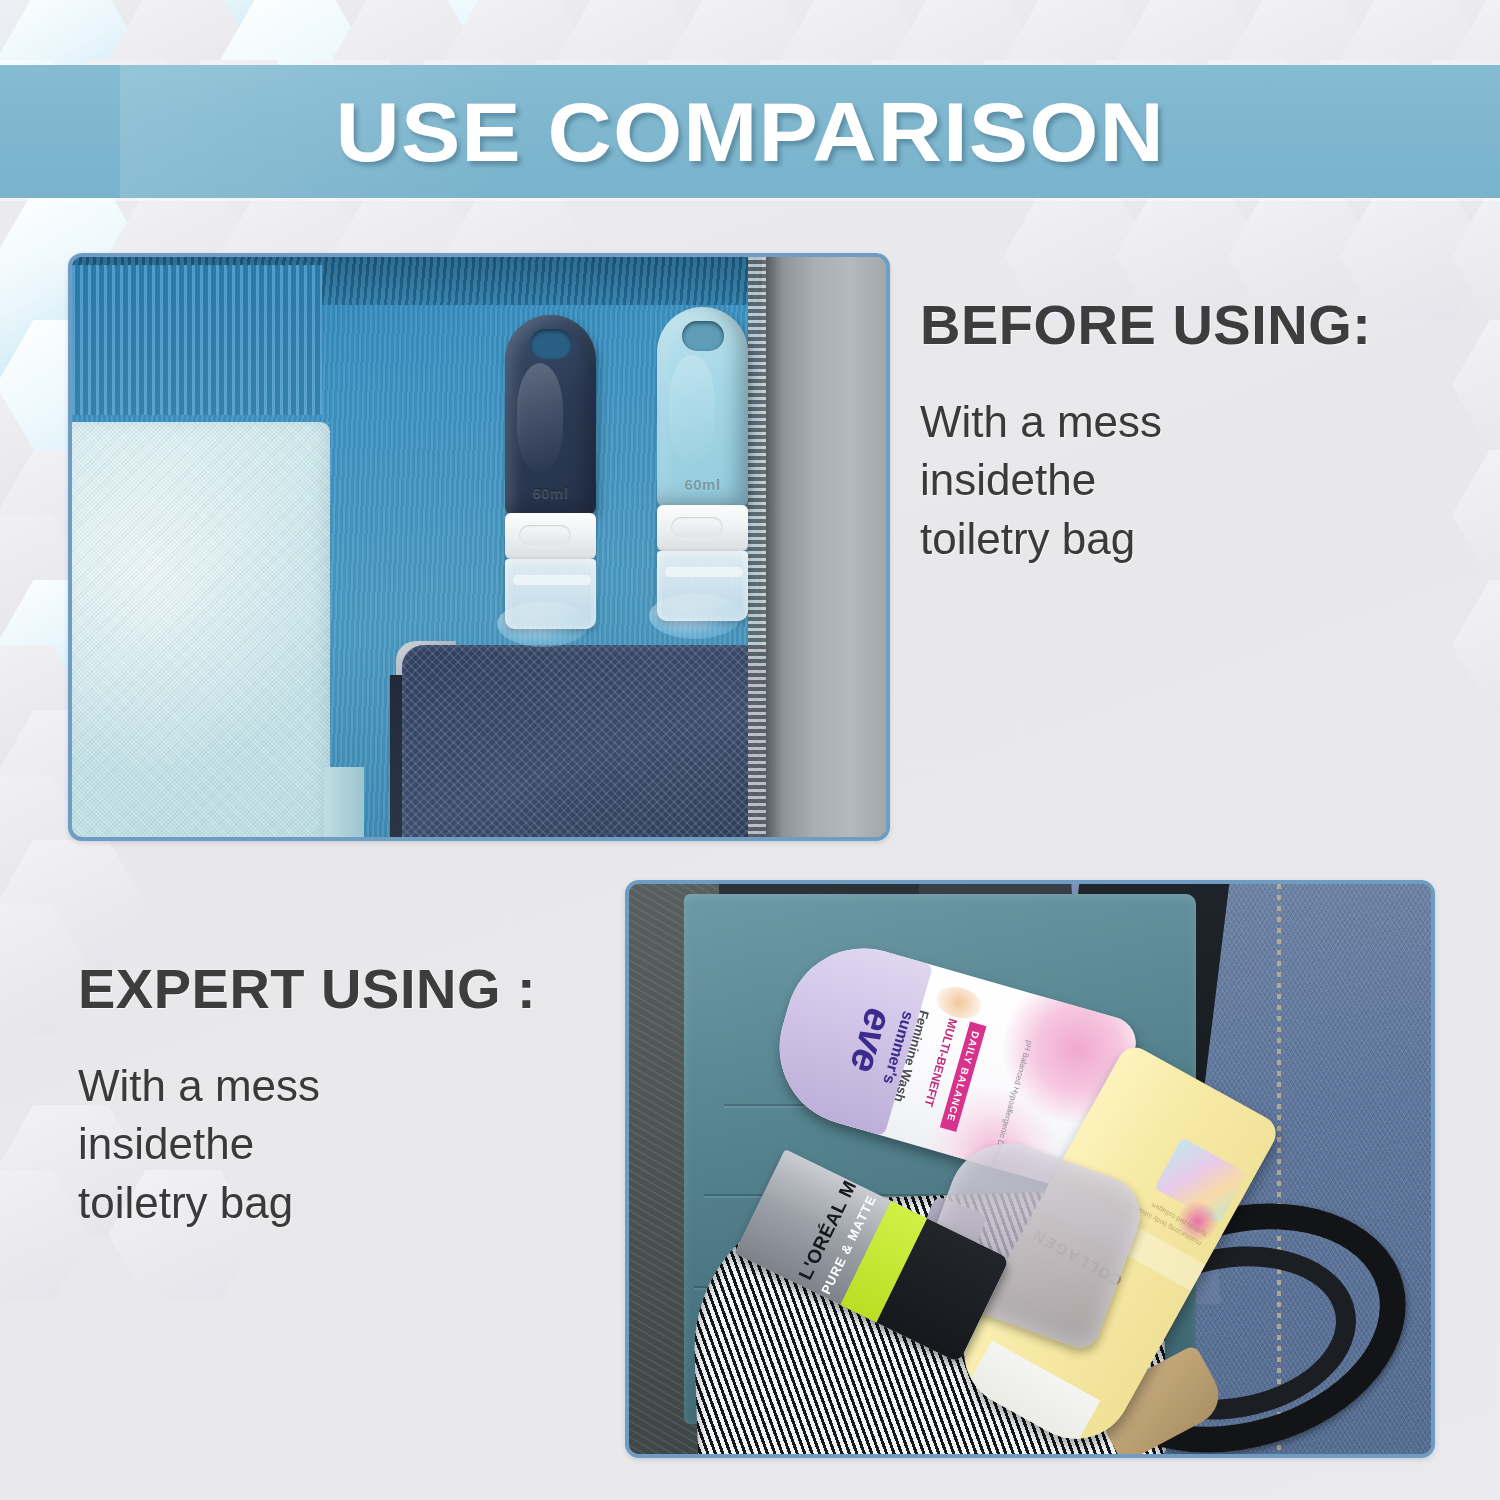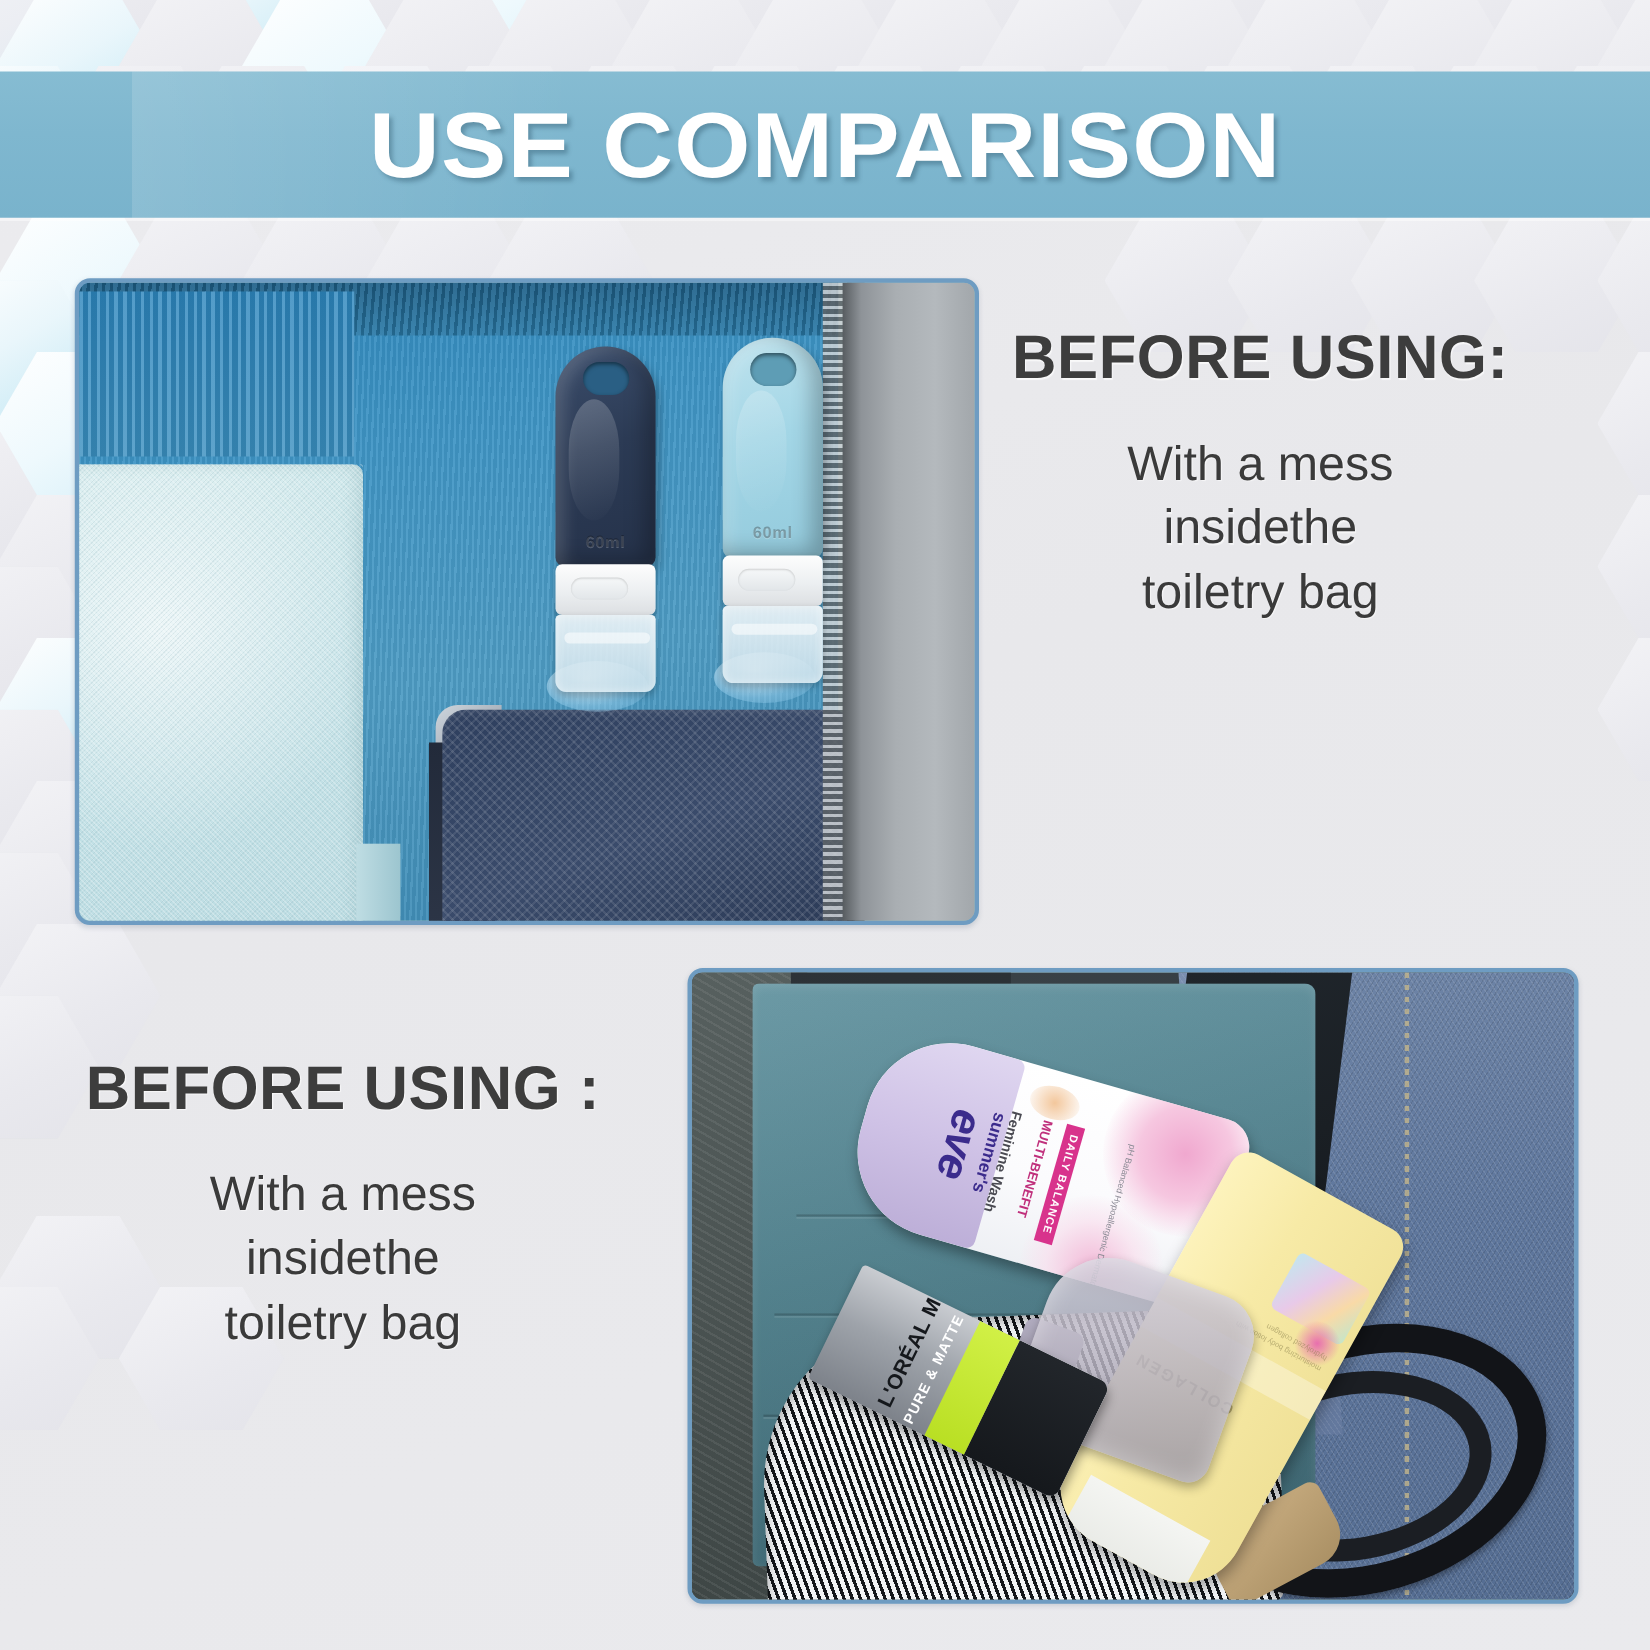--- a/index.html
+++ b/index.html
@@ -391,21 +391,21 @@
     box-shadow:inset 0 0 22px rgba(255,255,255,.4), 2px 4px 10px rgba(0,0,0,.3);
   }
   .s2-clearcap{
     position:absolute; left:288px; top:318px; width:56px; height:96px;
     transform:rotate(20deg);
     border-radius:10px;
     background:linear-gradient(160deg,#b3aec2,#85808f);
   }
 
   
-  .txt-block { position:absolute; z-index:7;text-align:center; }
+  .txt-block { position:absolute; z-index:7; }
   .txt-head {
     font-size:56px; font-weight:bold; color:#3d3d3d; letter-spacing:.5px;
     white-space:nowrap; line-height:1.05;
     text-shadow:1px 1px 1px rgba(255,255,255,.7);
   }
   .txt-body {
     font-size:44px; color:#3a3a3a; line-height:1.33; font-weight:400;
     text-shadow:1px 1px 1px rgba(255,255,255,.6);
   }
   .before-block { left:920px; top:296px; }
@@ -612,19 +612,19 @@
       <div class="loreal-black"></div>
       <div class="loreal-lime"></div>
       <div class="loreal-brand">L'ORÉAL
 MEN EXPERT</div>
       <div class="loreal-pm">PURE &amp; MATTE</div>
     </div>
   </div>
 </div>
 
 <div class="txt-block after-block">
-  <div class="txt-head">BEFORE USING :</div>
+  <div class="txt-head">EXPERT USING :</div>
   <div class="txt-body">
     <div>With a mess</div>
     <div>insidethe</div>
     <div>toiletry bag</div>
   </div>
 </div>
 
 </body></html>

